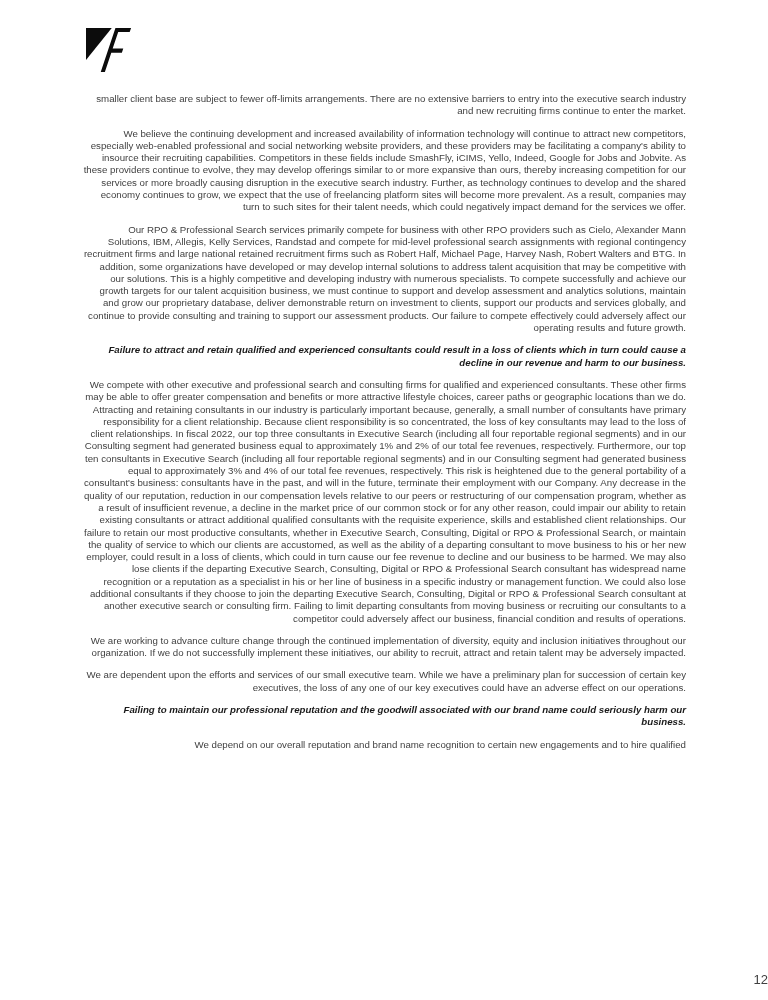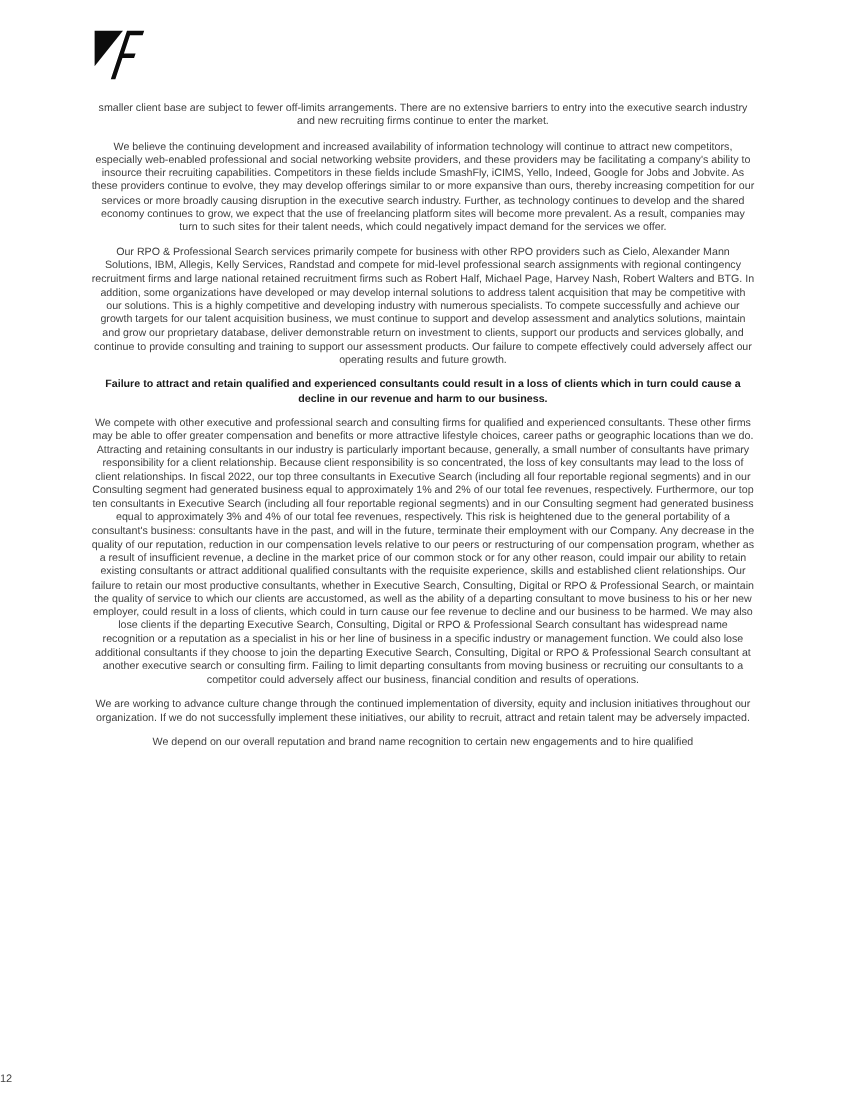--- a/index.html
+++ b/index.html
@@ -21,35 +21,36 @@
   }
   .logo {
     width: 48px;
     height: 46px;
     margin: 0 0 20px 2px;
   }
   .doc p {
     font-size: 9.7px;
     line-height: 12.3px;
     margin: 0 0 10px 0;
-    text-align: center;
+    text-align: right;
     color: #3f3f3f;
   }
   .doc p.heading {
     font-weight: bold;
+    font-style: italic;
     color: #1a1a1a;
     margin: 1px 0 10px 0;
   }
   .pageno {
     position: absolute;
     bottom: 13px;
     left: 0;
     width: 100%;
-    text-align: left;
-    font-size: 10px;
+    text-align: right;
+    font-size: 13px;
     color: #3f3f3f;
   }
 </style>
 </head>
 <body>
 
 <div class="page">
 
   <div class="logo">
     <svg width="48" height="46" viewBox="0 0 52 50" xmlns="http://www.w3.org/2000/svg">
@@ -58,18 +59,20 @@
     </svg>
   </div>
 
   <div class="doc">
     <p>smaller client base are subject to fewer off-limits arrangements. There are no extensive barriers to entry into the executive search industry and new recruiting firms continue to enter the market.</p>
     <p>We believe the continuing development and increased availability of information technology will continue to attract new competitors, especially web-enabled professional and social networking website providers, and these providers may be facilitating a company's ability to insource their recruiting capabilities. Competitors in these fields include SmashFly, iCIMS, Yello, Indeed, Google for Jobs and Jobvite. As these providers continue to evolve, they may develop offerings similar to or more expansive than ours, thereby increasing competition for our services or more broadly causing disruption in the executive search industry. Further, as technology continues to develop and the shared economy continues to grow, we expect that the use of freelancing platform sites will become more prevalent. As a result, companies may turn to such sites for their talent needs, which could negatively impact demand for the services we offer.</p>
     <p>Our RPO &amp; Professional Search services primarily compete for business with other RPO providers such as Cielo, Alexander Mann Solutions, IBM, Allegis, Kelly Services, Randstad and compete for mid-level professional search assignments with regional contingency recruitment firms and large national retained recruitment firms such as Robert Half, Michael Page, Harvey Nash, Robert Walters and BTG. In addition, some organizations have developed or may develop internal solutions to address talent acquisition that may be competitive with our solutions. This is a highly competitive and developing industry with numerous specialists. To compete successfully and achieve our growth targets for our talent acquisition business, we must continue to support and develop assessment and analytics solutions, maintain and grow our proprietary database, deliver demonstrable return on investment to clients, support our products and services globally, and continue to provide consulting and training to support our assessment products. Our failure to compete effectively could adversely affect our operating results and future growth.</p>
     <p class="heading">Failure to attract and retain qualified and experienced consultants could result in a loss of clients which in turn could cause a decline in our revenue and harm to our business.</p>
     <p>We compete with other executive and professional search and consulting firms for qualified and experienced consultants. These other firms may be able to offer greater compensation and benefits or more attractive lifestyle choices, career paths or geographic locations than we do. Attracting and retaining consultants in our industry is particularly important because, generally, a small number of consultants have primary responsibility for a client relationship. Because client responsibility is so concentrated, the loss of key consultants may lead to the loss of client relationships. In fiscal 2022, our top three consultants in Executive Search (including all four reportable regional segments) and in our Consulting segment had generated business equal to approximately 1% and 2% of our total fee revenues, respectively. Furthermore, our top ten consultants in Executive Search (including all four reportable regional segments) and in our Consulting segment had generated business equal to approximately 3% and 4% of our total fee revenues, respectively. This risk is heightened due to the general portability of a consultant's business: consultants have in the past, and will in the future, terminate their employment with our Company. Any decrease in the quality of our reputation, reduction in our compensation levels relative to our peers or restructuring of our compensation program, whether as a result of insufficient revenue, a decline in the market price of our common stock or for any other reason, could impair our ability to retain existing consultants or attract additional qualified consultants with the requisite experience, skills and established client relationships. Our failure to retain our most productive consultants, whether in Executive Search, Consulting, Digital or RPO &amp; Professional Search, or maintain the quality of service to which our clients are accustomed, as well as the ability of a departing consultant to move business to his or her new employer, could result in a loss of clients, which could in turn cause our fee revenue to decline and our business to be harmed. We may also lose clients if the departing Executive Search, Consulting, Digital or RPO &amp; Professional Search consultant has widespread name recognition or a reputation as a specialist in his or her line of business in a specific industry or management function. We could also lose additional consultants if they choose to join the departing Executive Search, Consulting, Digital or RPO &amp; Professional Search consultant at another executive search or consulting firm. Failing to limit departing consultants from moving business or recruiting our consultants to a competitor could adversely affect our business, financial condition and results of operations.</p>
     <p>We are working to advance culture change through the continued implementation of diversity, equity and inclusion initiatives throughout our organization. If we do not successfully implement these initiatives, our ability to recruit, attract and retain talent may be adversely impacted.</p>
+    <p>We are dependent upon the efforts and services of our small executive team. While we have a preliminary plan for succession of certain key executives, the loss of any one of our key executives could have an adverse effect on our operations.</p>
+    <p class="heading">Failing to maintain our professional reputation and the goodwill associated with our brand name could seriously harm our business.</p>
     <p>We depend on our overall reputation and brand name recognition to certain new engagements and to hire qualified</p>
   </div>
 
   <div class="pageno">12</div>
 
 </div>
 
 </body></html>

